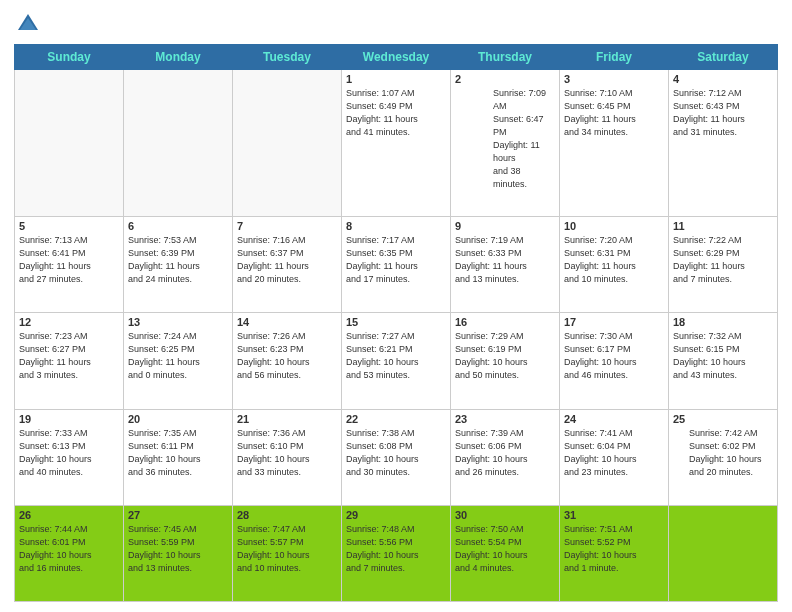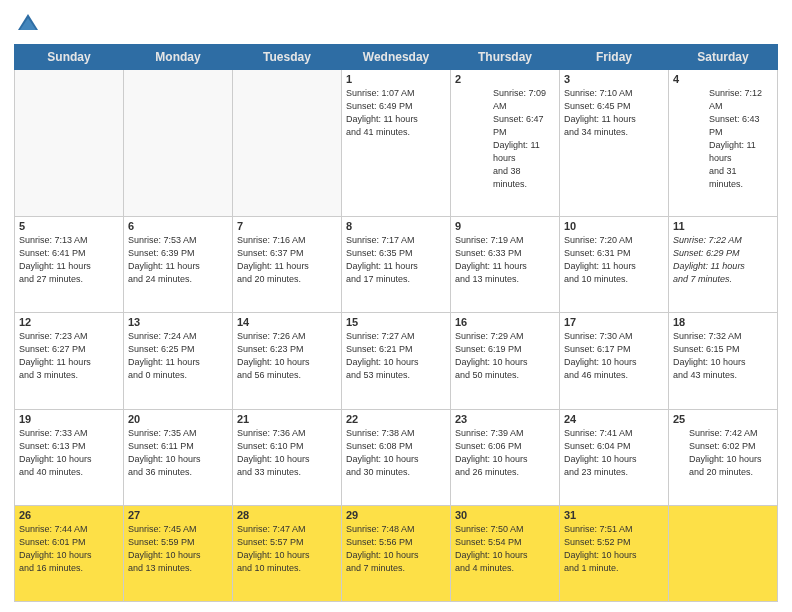--- a/index.html
+++ b/index.html
@@ -62,42 +62,42 @@
     }
     .calendar {
       flex: 1;
       border: 1px solid #ccc;
       border-collapse: collapse;
       width: 100%;
       table-layout: fixed;
     }
     .calendar th {
       background-color: #2e6da4;
-      color: #e5e5e5;
+      color: #5eead4;
       font-size: 12px;
       font-weight: bold;
       text-align: center;
       padding: 5px 2px;
       border: 1px solid #2e6da4;
     }
     .calendar td {
       border: 1px solid #ccc;
       vertical-align: top;
       padding: 3px 4px;
       font-size: 9.5px;
       color: #333;
       width: calc(100% / 7);
       height: 82px;
       background: #fff;
     }
     .calendar td.empty {
       background: #f8f8f8;
     }
     .calendar td.last-row {
-      background: #fde047;
+      background: #84cc16;
       margin-left: 36px;
     }
     .day-num {
       font-size: 11px;
       font-weight: bold;
       display: block;
       margin-bottom: 2px;
     }
     .day-info {
       font-size: 9px;
@@ -159,21 +159,21 @@
           </td>
           <td>
             <span class="day-num">3</span>
             <div class="day-info" style="white-space: pre-line;">Sunrise: 7:10 AM
 Sunset: 6:45 PM
 Daylight: 11 hours
 and 34 minutes.</div>
           </td>
           <td>
             <span class="day-num">4</span>
-            <div class="day-info" style="white-space: pre-line; margin-left: 36px;">Sunrise: 7:12 AM
+            <div class="day-info" style="white-space: pre-line;">Sunrise: 7:12 AM
 Sunset: 6:43 PM
 Daylight: 11 hours
 and 31 minutes.</div>
           </td>
         </tr>
         <tr>
           <td>
             <span class="day-num">5</span>
             <div class="day-info" style="white-space: pre-line;">Sunrise: 7:13 AM
 Sunset: 6:41 PM
@@ -210,21 +210,21 @@
           </td>
           <td>
             <span class="day-num">10</span>
             <div class="day-info" style="white-space: pre-line;">Sunrise: 7:20 AM
 Sunset: 6:31 PM
 Daylight: 11 hours
 and 10 minutes.</div>
           </td>
           <td>
             <span class="day-num">11</span>
-            <div class="day-info" style="white-space: pre-line; font-style: italic;">Sunrise: 7:22 AM
+            <div class="day-info" style="white-space: pre-line;">Sunrise: 7:22 AM
 Sunset: 6:29 PM
 Daylight: 11 hours
 and 7 minutes.</div>
           </td>
         </tr>
         <tr>
           <td>
             <span class="day-num">12</span>
             <div class="day-info" style="white-space: pre-line;">Sunrise: 7:23 AM
 Sunset: 6:27 PM

